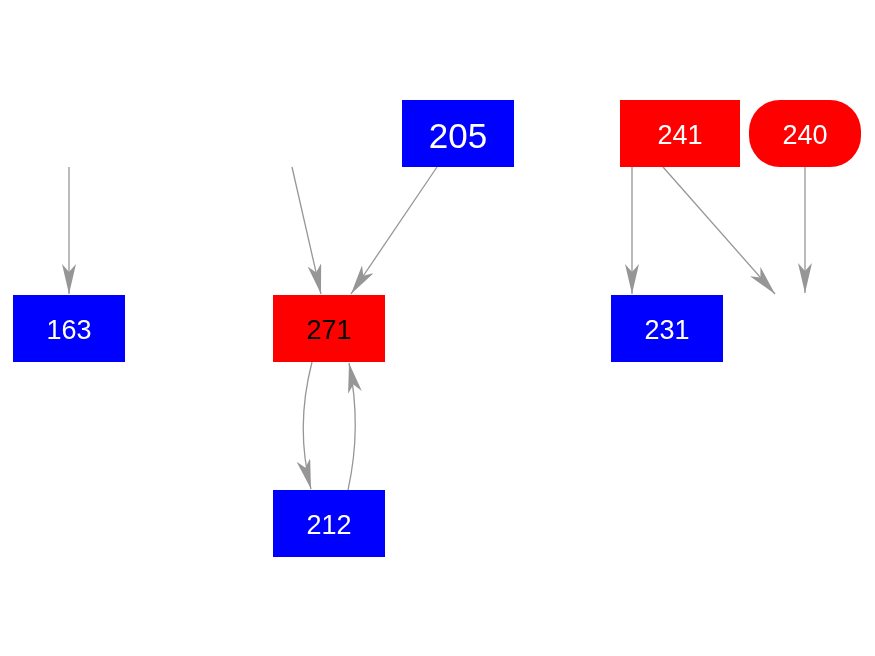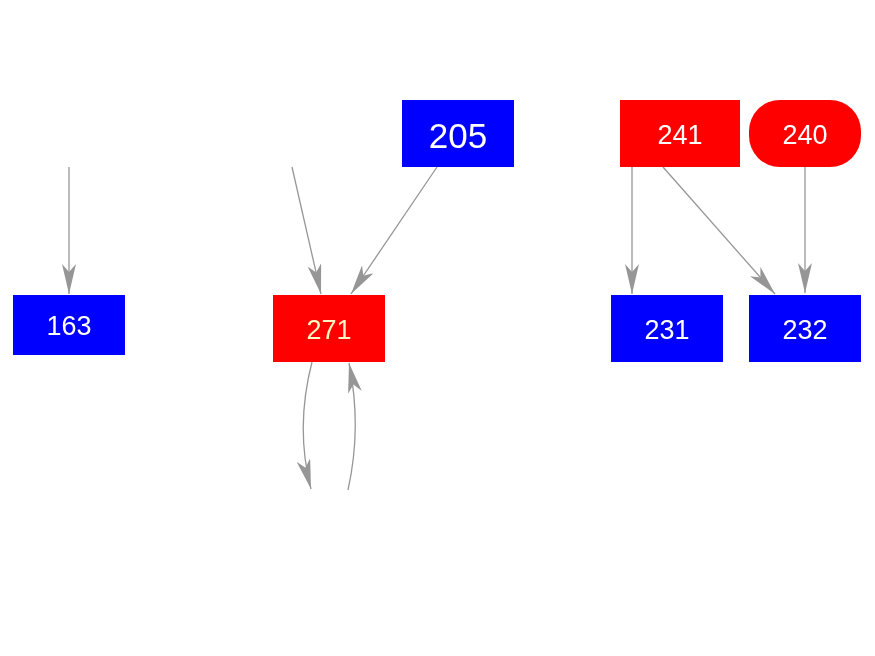--- a/index.html
+++ b/index.html
@@ -64,26 +64,26 @@
   <div id="nodes-layer">
       <div class="node" style="left: 402px; top: 100px; width: 112px; height: 67px; background: rgb(0, 0, 255); color: rgb(255, 255, 255); font-size: 35px;">
         <span>205</span>
       </div>
       <div class="node" style="left: 576px; top: 100px; width: 120px; height: 67px; background: rgb(255, 0, 0); color: rgb(255, 255, 255); font-size: 27px; margin-left: 44px;">
         <span>241</span>
       </div>
       <div class="node" style="left: 749px; top: 100px; width: 112px; height: 67px; background: rgb(255, 0, 0); color: rgb(255, 255, 255); font-size: 27px; border-radius: 31px;">
         <span>240</span>
       </div>
-      <div class="node" style="left: 13px; top: 295px; width: 112px; height: 60px; background: rgb(0, 0, 255); color: rgb(255, 255, 255); font-size: 27px;">
+      <div class="node" style="left: 13px; top: 295px; width: 112px; height: 67px; background: rgb(0, 0, 255); color: rgb(255, 255, 255); font-size: 27px;">
         <span>163</span>
       </div>
-      <div class="node" style="left: 273px; top: 295px; width: 112px; height: 67px; background: rgb(255, 0, 0); color: #fef9c3; font-size: 27px;">
+      <div class="node" style="left: 273px; top: 295px; width: 112px; height: 67px; background: rgb(255, 0, 0); color: #000000; font-size: 27px;">
         <span>271</span>
       </div>
       <div class="node" style="left: 576px; top: 295px; width: 112px; height: 67px; background: rgb(0, 0, 255); color: rgb(255, 255, 255); font-size: 27px; margin-left: 35px;">
         <span>231</span>
       </div>
-      <div class="node" style="left: 749px; top: 295px; width: 112px; height: 67px; background: rgb(0, 0, 255); color: rgb(255, 255, 255); font-size: 27px;">
-        <span>232</span>
+      <div class="node" style="left: 273px; top: 490px; width: 112px; height: 67px; background: rgb(0, 0, 255); color: rgb(255, 255, 255); font-size: 27px;">
+        <span>212</span>
       </div>
     </div>
 </div>
 
 </body></html>

